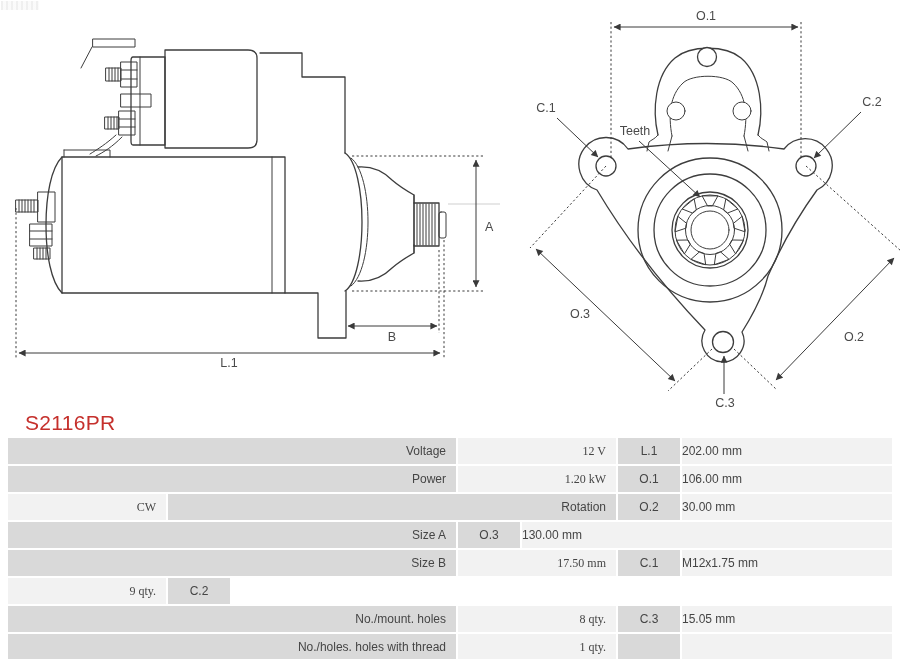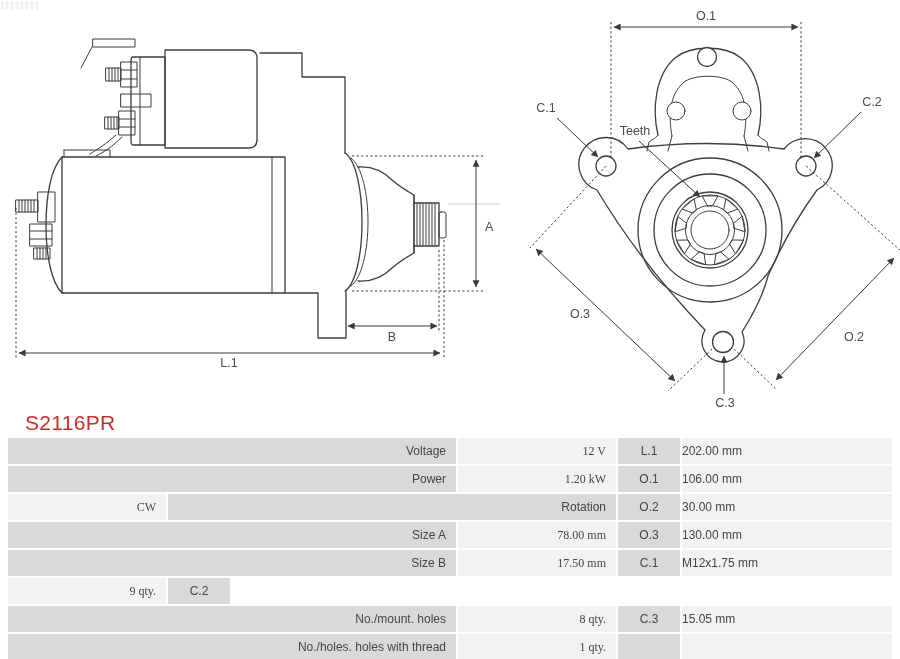--- a/index.html
+++ b/index.html
@@ -164,21 +164,20 @@
       <div class="cell dimval">106.00 mm</div>
     </div>
     <div class="spec-row">
       <div class="cell value">CW</div>
       <div class="cell label">Rotation</div>
       <div class="cell dim">O.2</div>
       <div class="cell dimval">30.00 mm</div>
     </div>
     <div class="spec-row">
       <div class="cell label">Size A</div>
-      <div class="cell value">78.00 mm</div>
       <div class="cell dim">O.3</div>
       <div class="cell dimval">130.00 mm</div>
     </div>
     <div class="spec-row">
       <div class="cell label">Size B</div>
       <div class="cell value">17.50 mm</div>
       <div class="cell dim">C.1</div>
       <div class="cell dimval">M12x1.75 mm</div>
     </div>
     <div class="spec-row">

